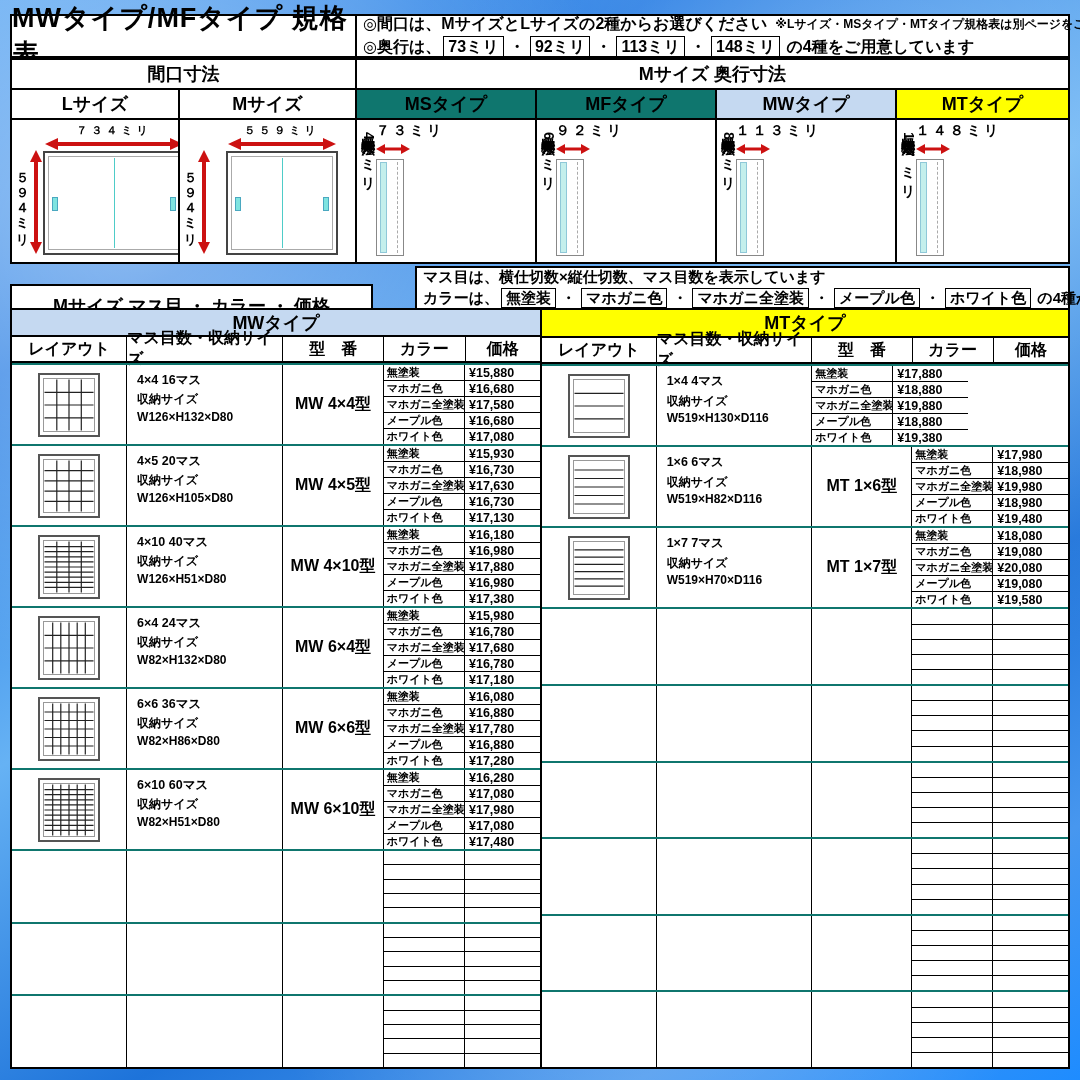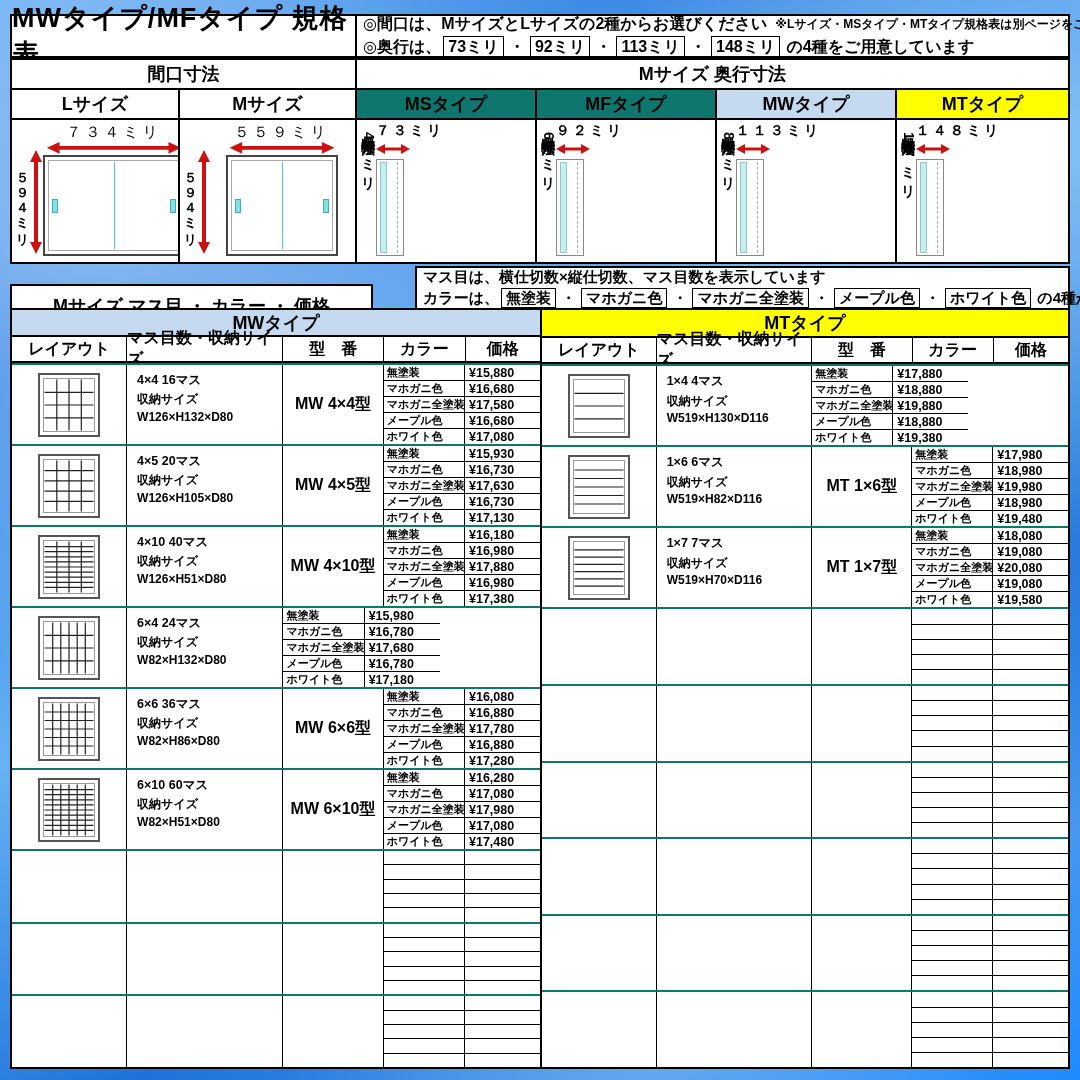--- a/index.html
+++ b/index.html
@@ -23,21 +23,21 @@
   .note-small{font-size:12px;font-weight:bold;margin-left:8px;}
   .opt-box{border:1px solid #000;padding:0 4px;margin:0 2px;display:inline-block;line-height:1.25;}
   .opt-sep{margin:0 3px;}
   .sec-head{font-size:18px;font-weight:bold;}
 
   
   .size-cell{display:flex;padding:2px 2px 6px 4px;}
   .vdim{display:flex;align-items:center;margin-top:26px;}
   .vlabel{writing-mode:vertical-rl;text-orientation:mixed;font-size:13px;font-weight:bold;letter-spacing:2px;line-height:1;}
   .size-main{flex:1;display:flex;flex-direction:column;align-items:center;justify-content:flex-start;padding-top:1px;}
-  .wlabel{font-size:15px;font-weight:normal;letter-spacing:4px;white-space:nowrap;}
+  .wlabel{font-size:11px;font-weight:bold;letter-spacing:4px;white-space:nowrap;}
   .cabinet{border:2px solid #444;background:#fff;position:relative;margin-top:1px;}
   .cab-inner{position:absolute;inset:3px;border:1px solid #aaa;}
   .cab-center{position:absolute;left:50%;top:5px;bottom:5px;width:1px;background:#4eccc8;}
   .cab-handle{position:absolute;width:4px;height:12px;top:calc(50% - 6px);background:#7fe4e0;border:1px solid #4aa8c0;}
   .type-cell{display:flex;padding:2px 2px 6px 2px;}
   .vcaption{writing-mode:vertical-rl;text-orientation:mixed;font-size:14px;font-weight:bold;letter-spacing:1px;padding:4px 0 0 2px;line-height:1.05;}
   .depth-main{flex:1;display:flex;flex-direction:column;align-items:flex-start;}
   .dlabel{font-size:14px;font-weight:bold;letter-spacing:3px;white-space:nowrap;}
   .slab{width:26px;flex:1;border:1px solid #888;background:#fff;position:relative;margin-top:1px;}
   .slab-stripe{position:absolute;left:3px;top:2px;bottom:2px;width:5px;background:#c4efec;border:1px solid #8fc8d8;}
@@ -405,20 +405,21 @@
           <line x1="6.5" y1="19.3" x2="55.5" y2="19.3" stroke="#222" stroke-width="1.2"></line>
           <line x1="6.5" y1="32.0" x2="55.5" y2="32.0" stroke="#222" stroke-width="1.2"></line>
           <line x1="6.5" y1="44.8" x2="55.5" y2="44.8" stroke="#222" stroke-width="1.2"></line>
         </svg>
       </div>
       <div class="cell c2">
         <div class="spec-l1">6×4  24マス</div>
         <div>収納サイズ</div>
         <div>W82×H132×D80</div>
       </div>
+      <div class="cell c3">MW 6×4型</div>
       <div class="cell c4">
         <div class="subrow">
           <span class="color-name">無塗装</span>
         </div>
         <div class="subrow">
           <span class="color-name">マホガニ色</span>
         </div>
         <div class="subrow">
           <span class="color-name">マホガニ全塗装</span>
         </div>

